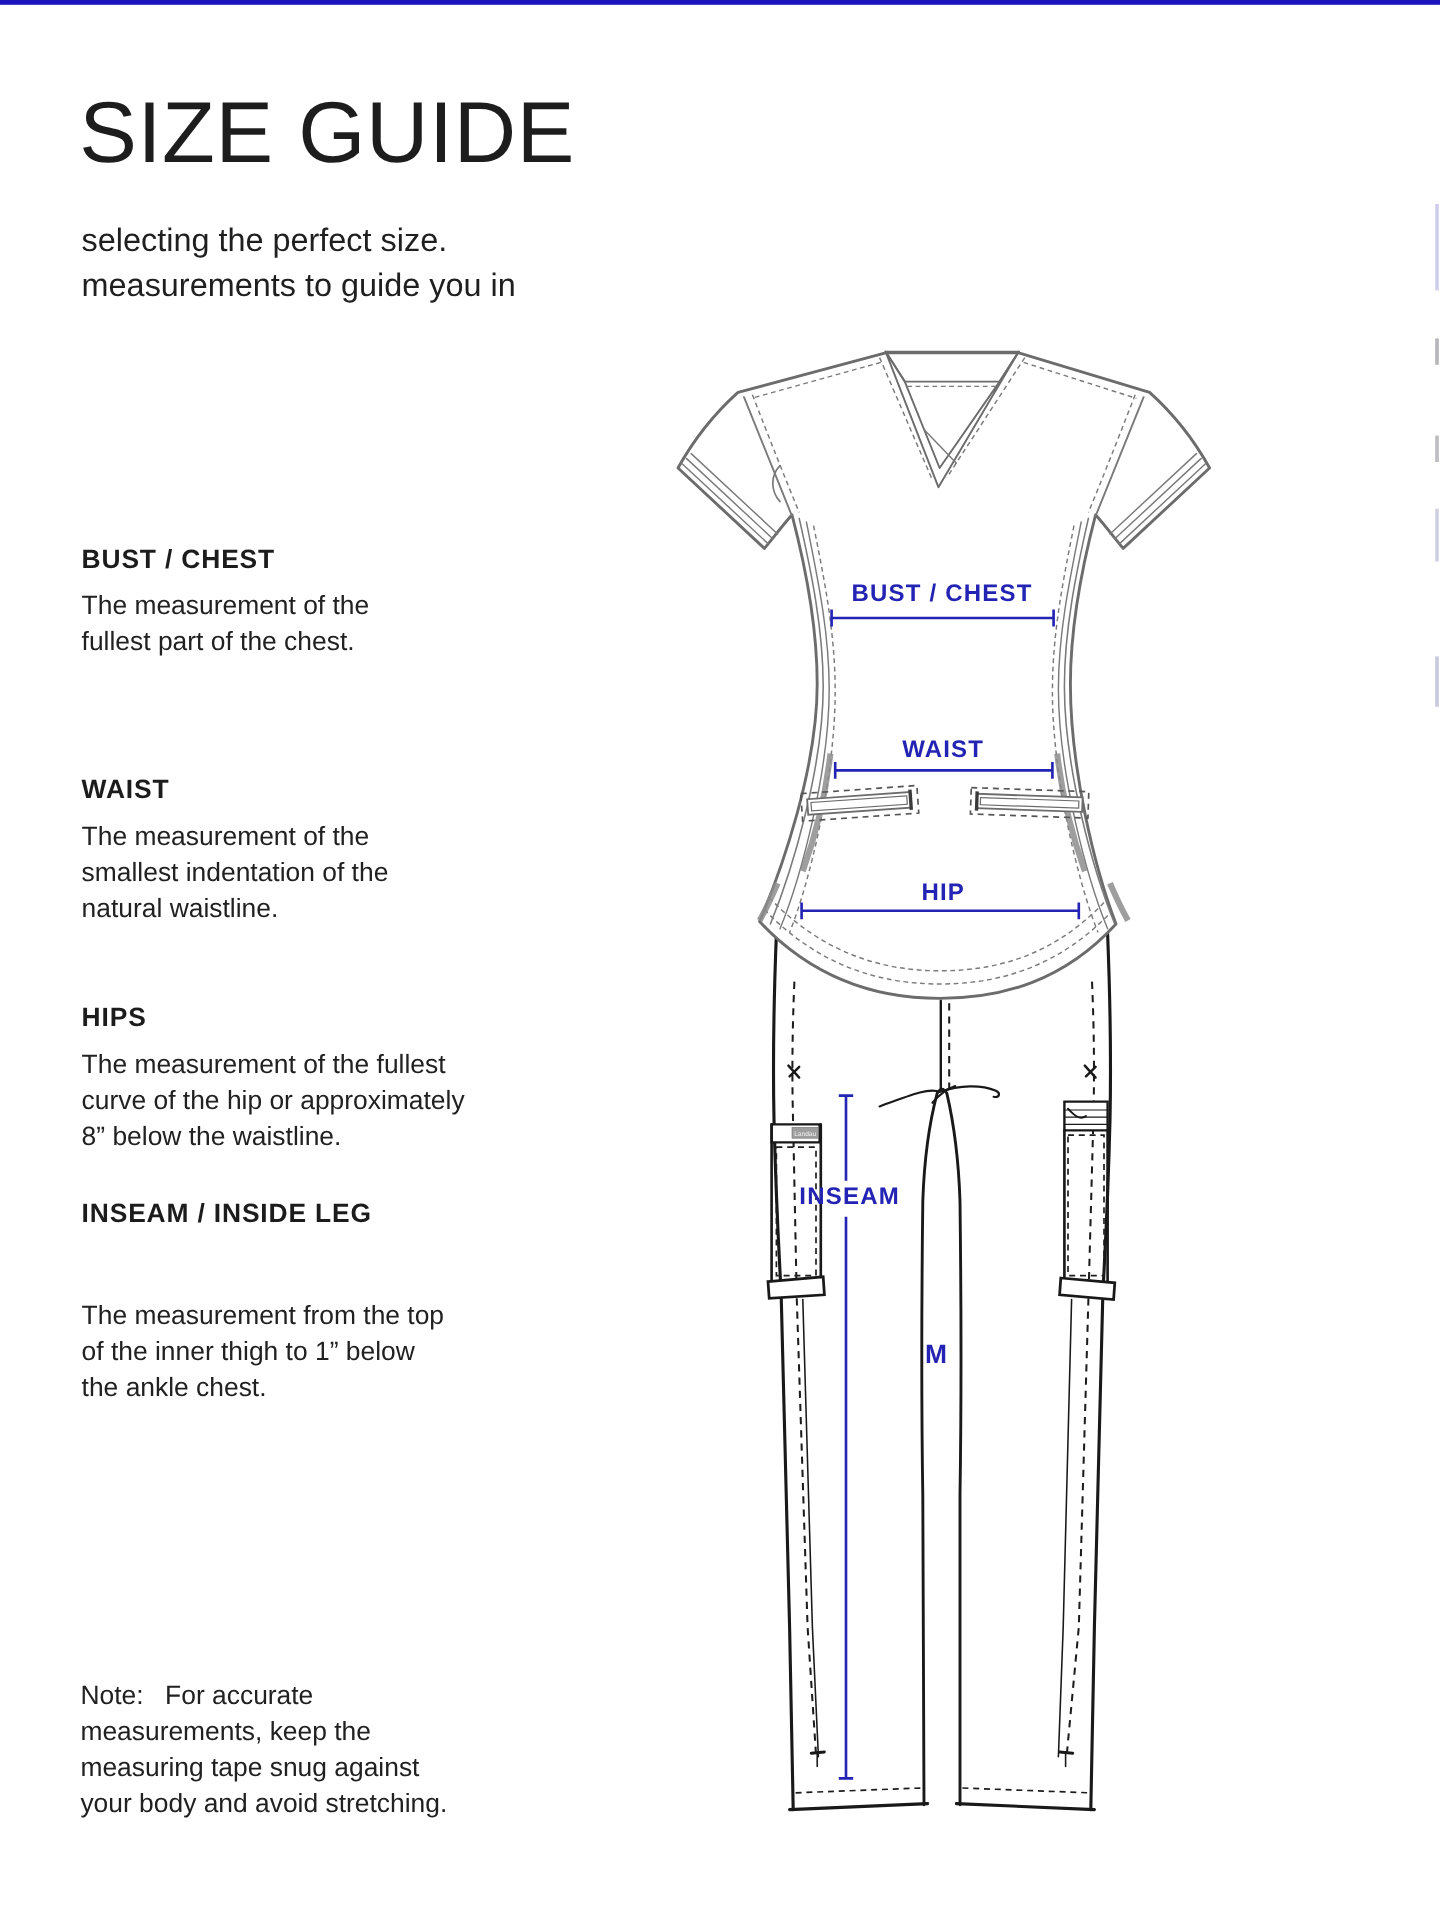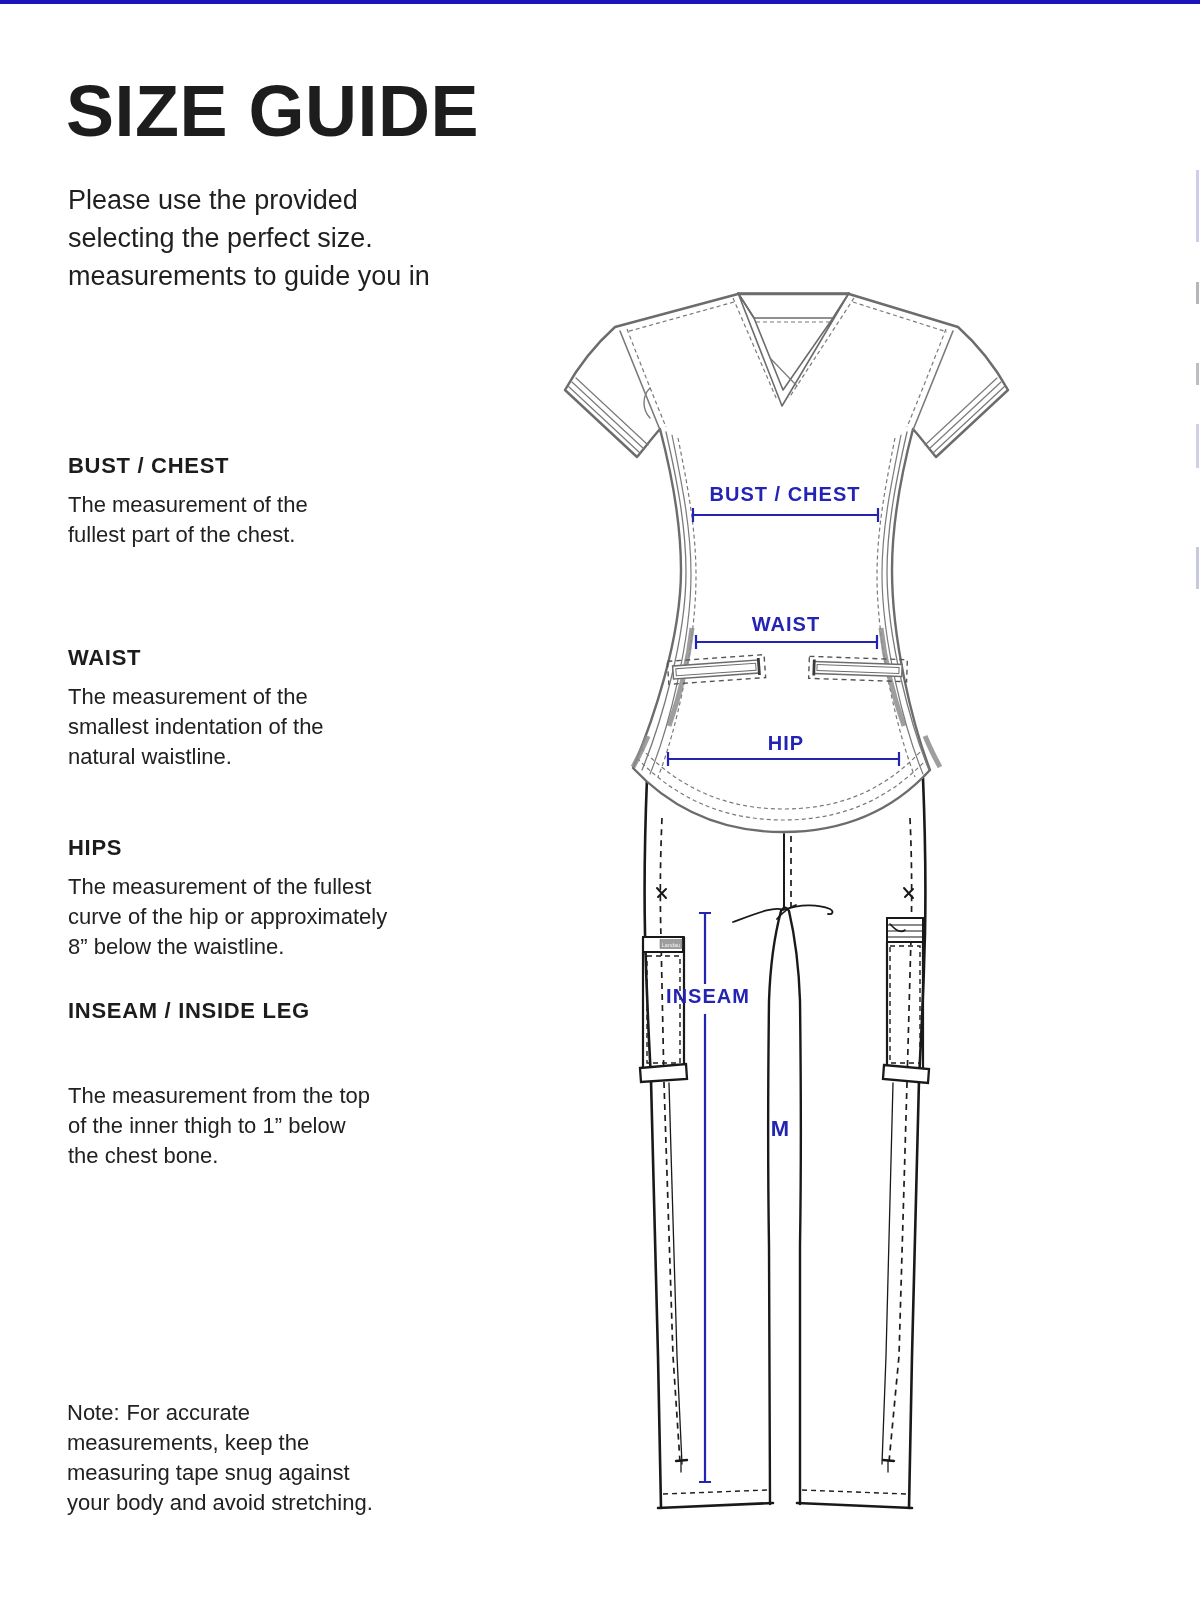--- a/index.html
+++ b/index.html
@@ -1,33 +1,33 @@
 <!DOCTYPE html>
 <html><head>
 <meta charset="utf-8">
 <style>
   html,body{margin:0;padding:0}
   body{
     width:1200px;height:1600px;position:relative;background:#ffffff;
     font-family:"Liberation Sans",sans-serif;overflow:hidden;color:#212121;
   }
   .topline{position:absolute;left:0;top:0;width:1200px;height:4px;background:#1c13bd}
-  .page-title{position:absolute;left:66px;top:70px;font-size:72px;font-weight:bold;
+  .page-title{position:absolute;left:66px;top:70px;font-size:72px;font-weight:normal;
     letter-spacing:0.5px;color:#1d1d1d;white-space:nowrap}
   .intro{position:absolute;left:68px;top:181px;font-size:27px;line-height:38px;color:#1f1f1f}
   .sec-head{position:absolute;left:68px;font-size:22px;font-weight:bold;letter-spacing:0.7px;color:#1c1c1c;white-space:nowrap}
   .sec-body{position:absolute;left:68px;font-size:22px;line-height:30px;color:#212121}
   .sec-body div,.intro div{white-space:nowrap}
   #head-1{top:453px} #body-1{top:490px}
   #head-2{top:645px} #body-2{top:682px}
   #head-3{top:835px} #body-3{top:872px}
   #head-4{top:998px} #body-4{top:1081px}
   .note{position:absolute;left:67px;top:1398px;font-size:22px;line-height:30px;color:#212121}
   .note .bold{font-weight:normal}
-  .note .rest{margin-left:7px}
+  .note .rest{margin-left:18px}
   .diagram{position:absolute;left:530px;top:278px;width:490px;height:1252px}
   .edge-frag{position:absolute;width:3px}
   .frag1{left:1196px;top:170px;height:72px;background:#b9b9e4;opacity:.7}
   .frag2{left:1196px;top:282px;height:22px;background:#5a5a66;opacity:.45}
   .frag3{left:1196px;top:363px;height:22px;background:#5a5a66;opacity:.4}
   .frag4{left:1196px;top:424px;height:44px;background:#a0a4c8;opacity:.5}
   .frag5{left:1196px;top:547px;height:42px;background:#8f93bc;opacity:.5}
   
   .top-stroke{stroke:#6c6c6c;fill:none;stroke-width:2.4;stroke-linejoin:round;stroke-linecap:round}
   .top-fill{fill:#ffffff}
@@ -48,21 +48,20 @@
   .tag-text{fill:#f2f2f2;font-family:"Liberation Sans",sans-serif;font-size:5.5px;text-anchor:middle}
 </style>
 </head>
 <body>
 
 <div class="topline"></div>
 
 <div class="page-title">SIZE GUIDE</div>
 
 <div class="intro">
-  <div>Please use the provided</div>
   <div>selecting the perfect size.</div>
   <div>measurements to guide you in</div>
 </div>
 
 <div class="sec-head" id="head-1">BUST / CHEST</div>
 <div class="sec-body" id="body-1">
   <div>The measurement of the</div>
   <div>fullest part of the chest.</div>
 </div>
 
@@ -77,21 +76,21 @@
 <div class="sec-body" id="body-3">
   <div>The measurement of the fullest</div>
   <div>curve of the hip or approximately</div>
   <div>8” below the waistline.</div>
 </div>
 
 <div class="sec-head" id="head-4">INSEAM / INSIDE LEG</div>
 <div class="sec-body" id="body-4">
   <div>The measurement from the top</div>
   <div>of the inner thigh to 1” below</div>
-  <div>the chest bone.</div>
+  <div>the ankle chest.</div>
 </div>
 
 <div class="note">
   <div><span class="bold">Note:</span><span class="rest">For accurate</span></div>
   <div>measurements, keep the</div>
   <div>measuring tape snug against</div>
   <div>your body and avoid stretching.</div>
 </div>
 
 <svg class="diagram" viewBox="0 0 490 1252">

